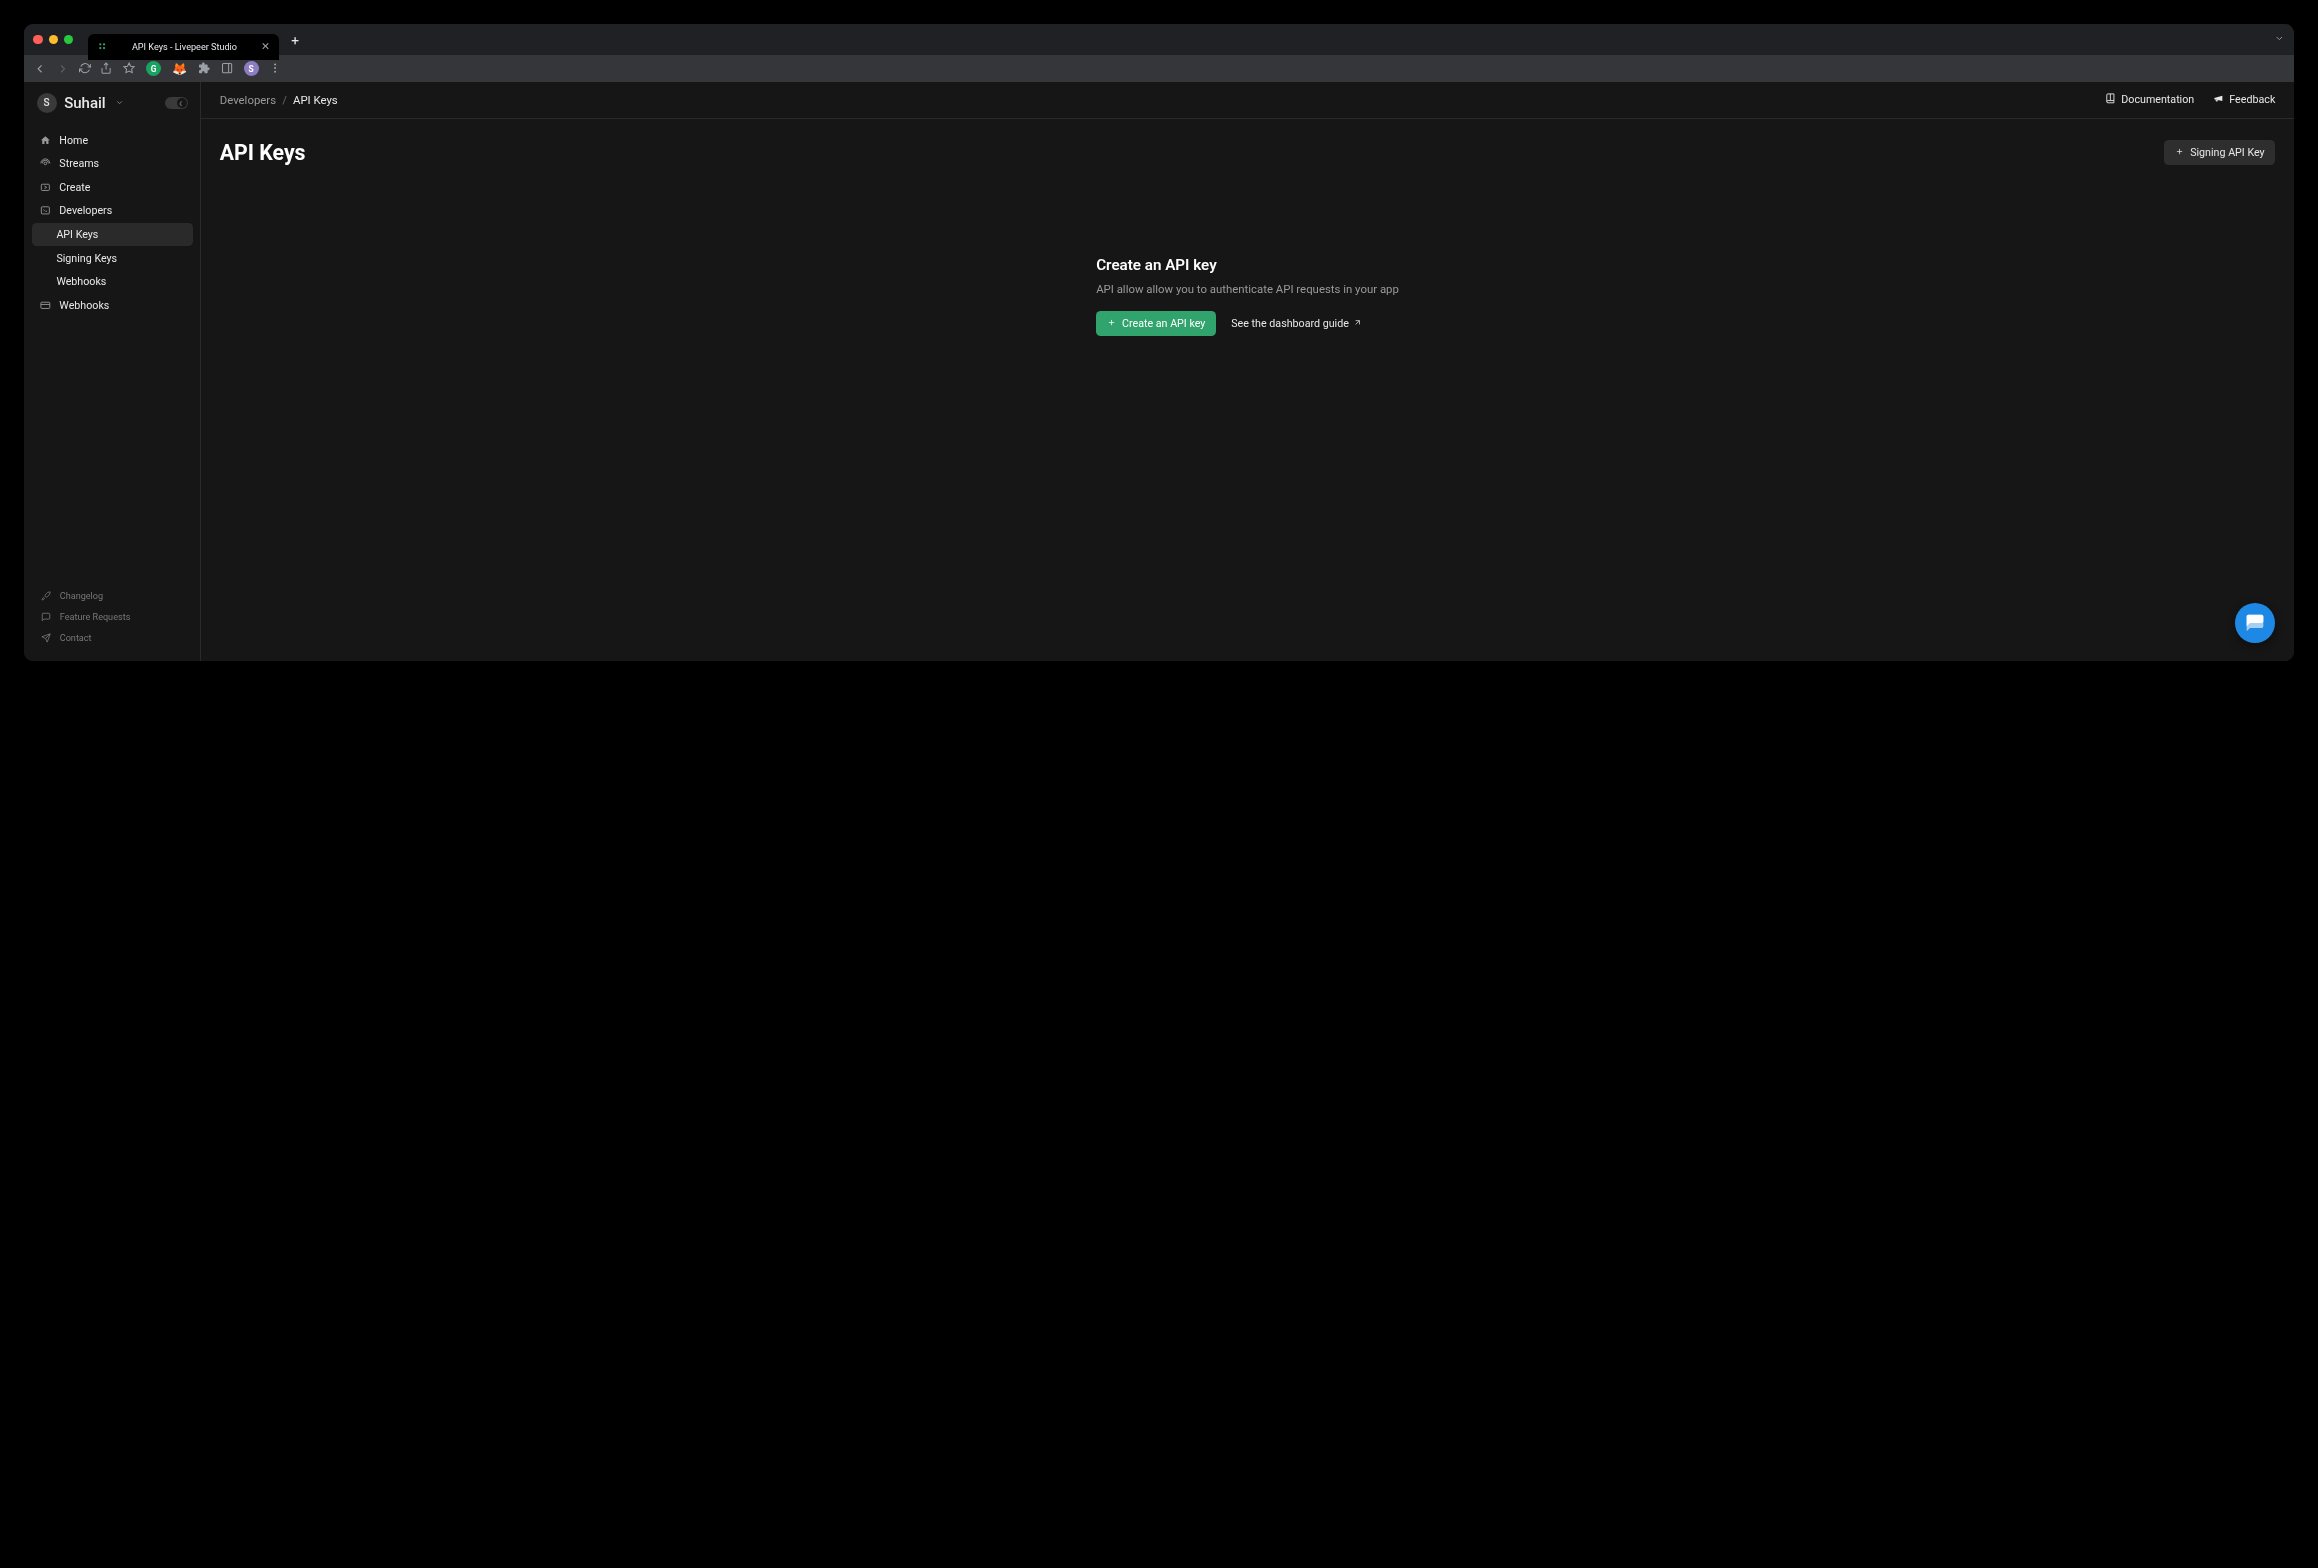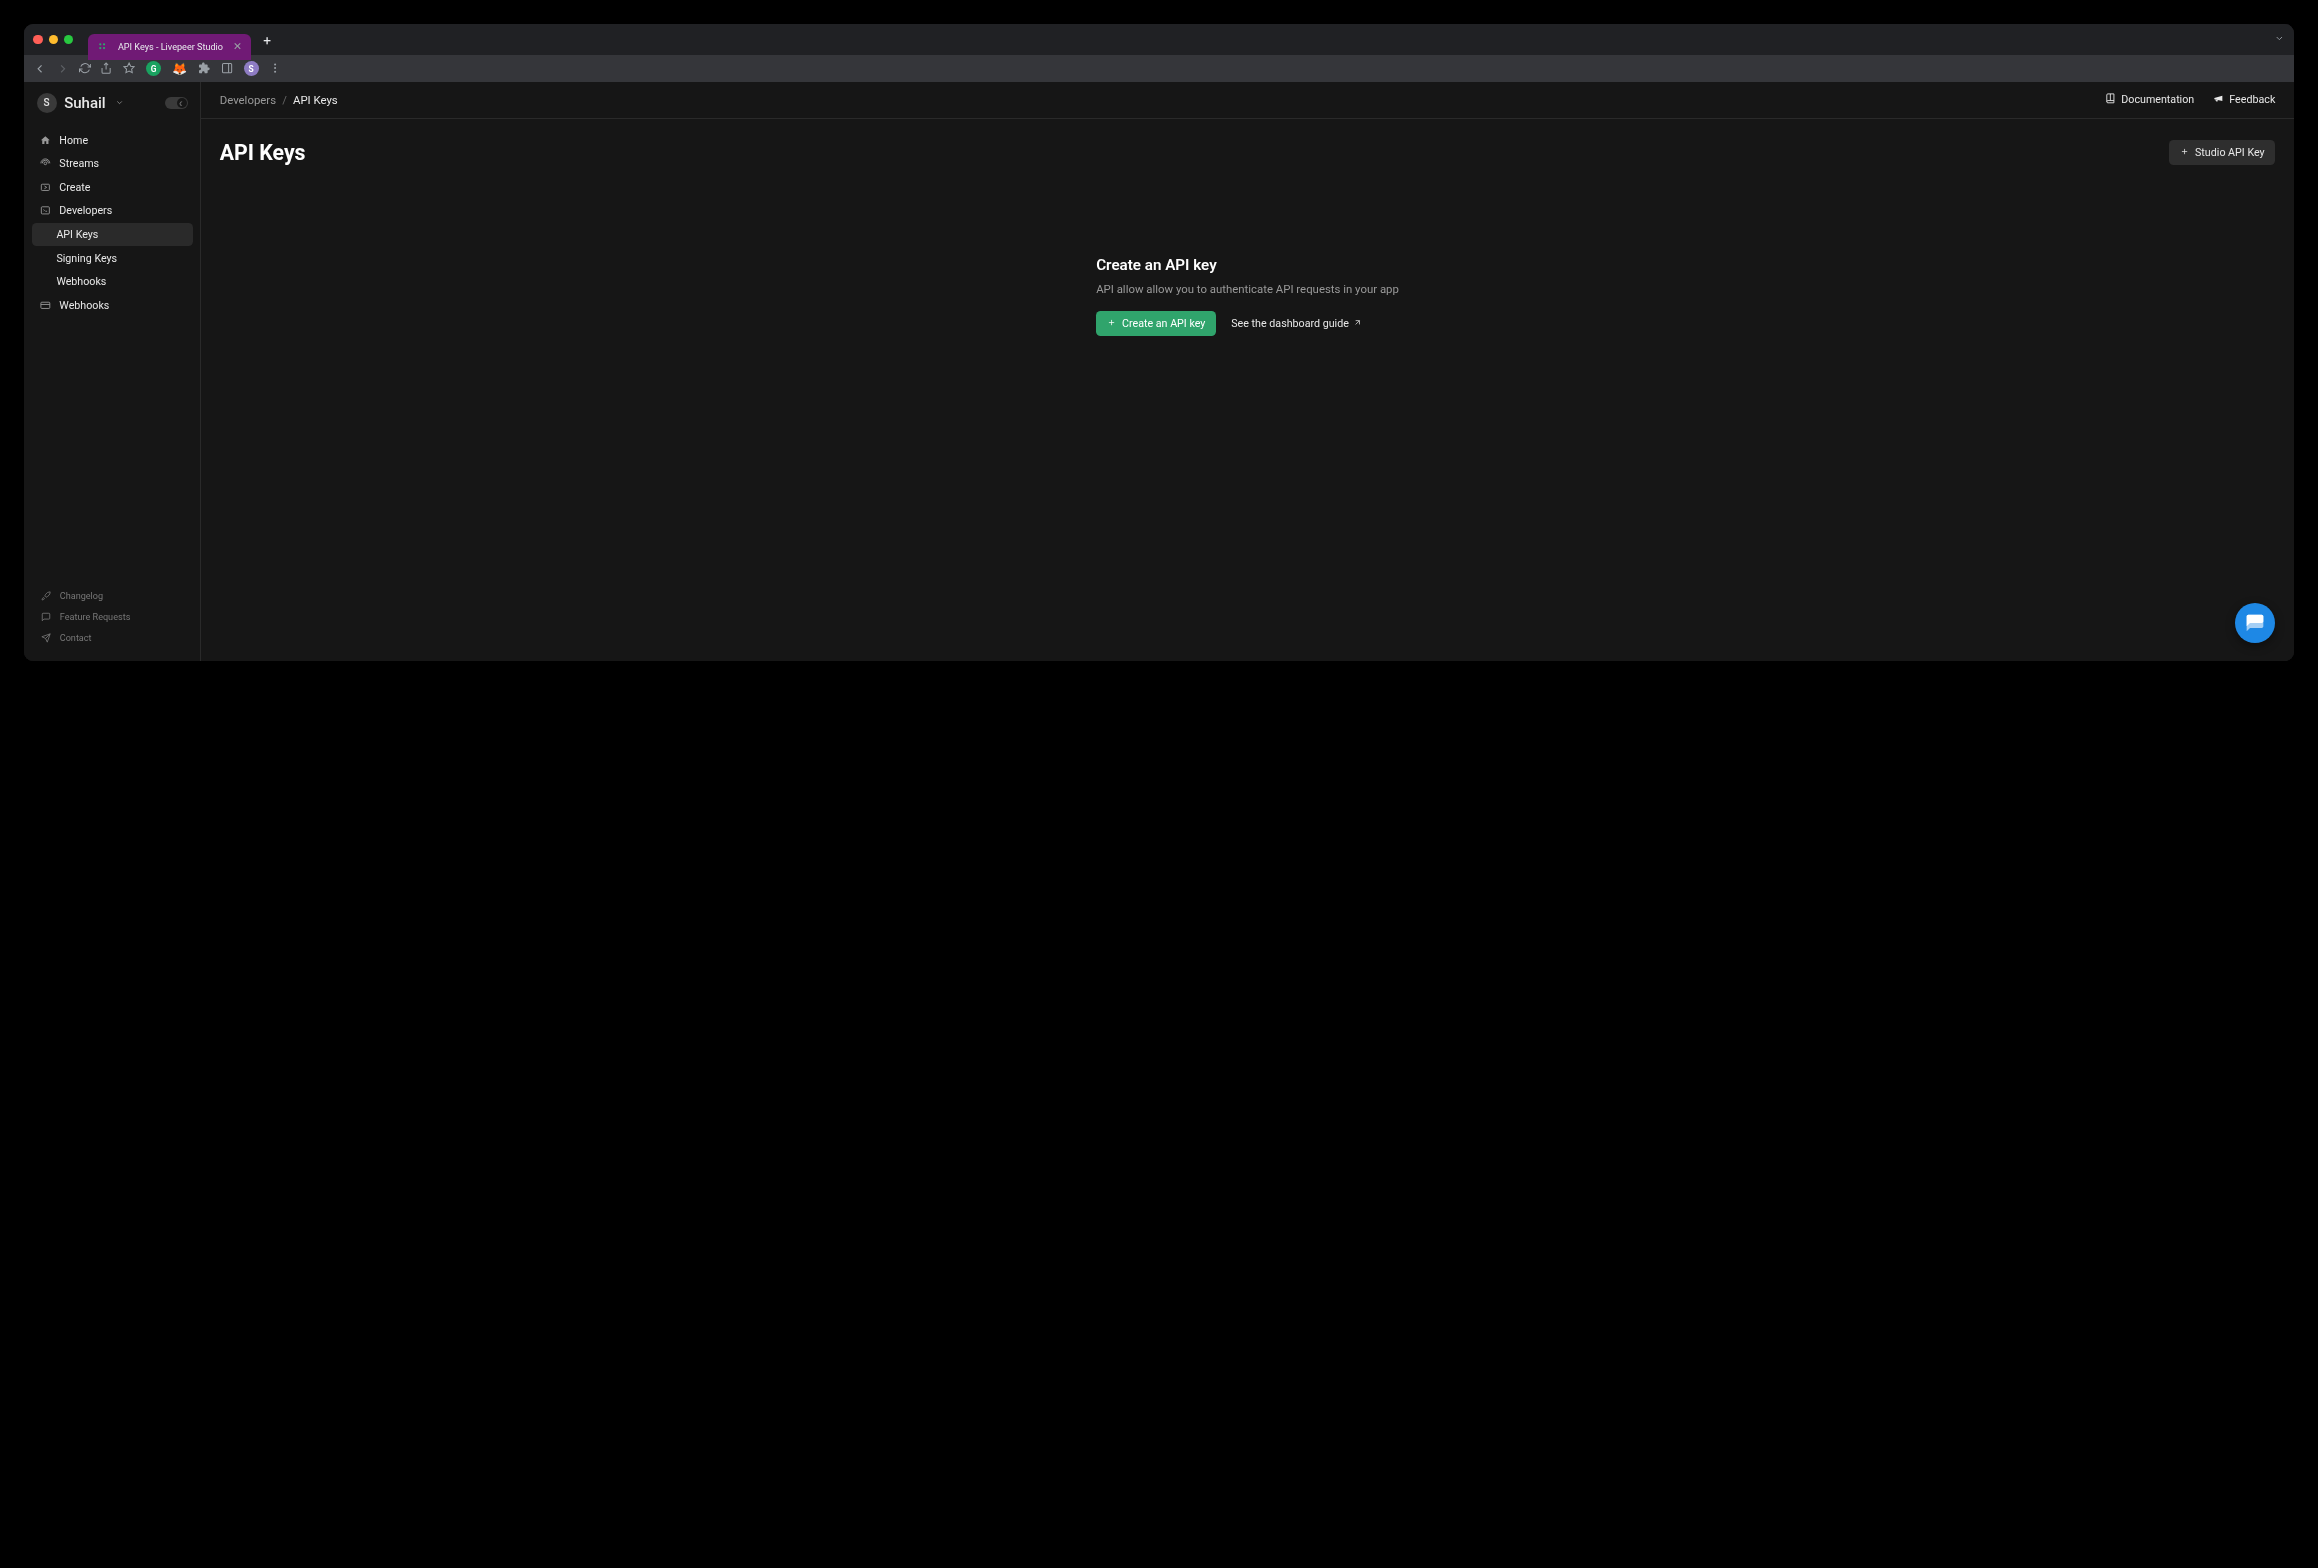--- a/index.html
+++ b/index.html
@@ -5,21 +5,21 @@
 * { margin: 0; padding: 0; box-sizing: border-box; font-family: -apple-system, BlinkMacSystemFont, "Segoe UI", Roboto, sans-serif; }
 body { background: #000; padding: 24.4px; }
 .macos-window { background: #1c1c1e; border-radius: 9.1px; overflow: hidden; box-shadow: 0 0 30.5px rgba(0,0,0,0.5); }
 .chrome-top { background: #202124; }
 .tab-strip { display: flex; align-items: center; height: 30.5px; padding-left: 9.1px; gap: 6.1px; }
 .traffic-lights { display: flex; gap: 6.1px; margin-right: 9.1px; }
 .traffic-light { width: 9.1px; height: 9.1px; border-radius: 50%; }
 .tl-red { background: #ff5f57; }
 .tl-yellow { background: #febc2e; }
 .tl-green { background: #28c840; }
-.tab { display: flex; align-items: center; background: #701a75; padding: 0 9.1px; height: 26px; margin-top: 14px; border-radius: 6.1px 6.1px 0 0; gap: 10px; min-width: 152px; }
+.tab { display: flex; align-items: center; background: #000000; padding: 0 9.1px; height: 26px; margin-top: 14px; border-radius: 6.1px 6.1px 0 0; gap: 24px; min-width: 152px; }
 .tab-favicon { width: 10.7px; height: 10.7px; display: flex; align-items: center; justify-content: center; }
 .tab-title { color: #e8eaed; font-size: 9.1px; flex: 1; white-space: nowrap; overflow: hidden; text-overflow: ellipsis; }
 .tab-close { color: #9aa0a6; font-size: 10.7px; cursor: pointer; }
 .new-tab { color: #e8eaed; font-size: 13.7px; cursor: pointer; margin-left: 6.1px; }
 .tab-dropdown { margin-left: auto; margin-right: 9.1px; color: #9aa0a6; cursor: pointer; }
 .address-row { display: flex; align-items: center; background: #35363a; height: 27.4px; padding: 0 9.1px; gap: 9.1px; }
 .nav-btn { color: #9aa0a6; cursor: pointer; display: flex; align-items: center; }
 .address-bar { flex: 1; background: #202124; border-radius: 13.7px; height: 21.3px; display: flex; align-items: center; padding: 0 9.1px; gap: 6.1px; }
 .lock-icon { color: #9aa0a6; font-size: 9.1px; }
 .url { color: #9aa0a6; font-size: 10px; }
@@ -277,21 +277,21 @@
         </div>
       </div>
       <div class="content">
         <div class="page-header">
           <h1 class="page-title">API Keys</h1>
           <button class="btn btn-secondary">
             <span><svg width="9.1" height="9.1" viewBox="0 0 24 24" fill="none" stroke="currentColor" stroke-width="2">
                   <line x1="12" y1="5" x2="12" y2="19"></line>
                   <line x1="5" y1="12" x2="19" y2="12"></line>
                 </svg></span>
-            <span>Studio API Key</span>
+            <span>Signing API Key</span>
           </button>
         </div>
         <div class="empty-state">
           <h2 class="empty-title">Create an API key</h2>
           <p class="empty-desc">API allow allow you to authenticate API requests in your app</p>
           <div class="empty-actions">
             <button class="btn btn-primary">
               <span><svg width="9.1" height="9.1" viewBox="0 0 24 24" fill="none" stroke="currentColor" stroke-width="2">
                     <line x1="12" y1="5" x2="12" y2="19"></line>
                     <line x1="5" y1="12" x2="19" y2="12"></line>

